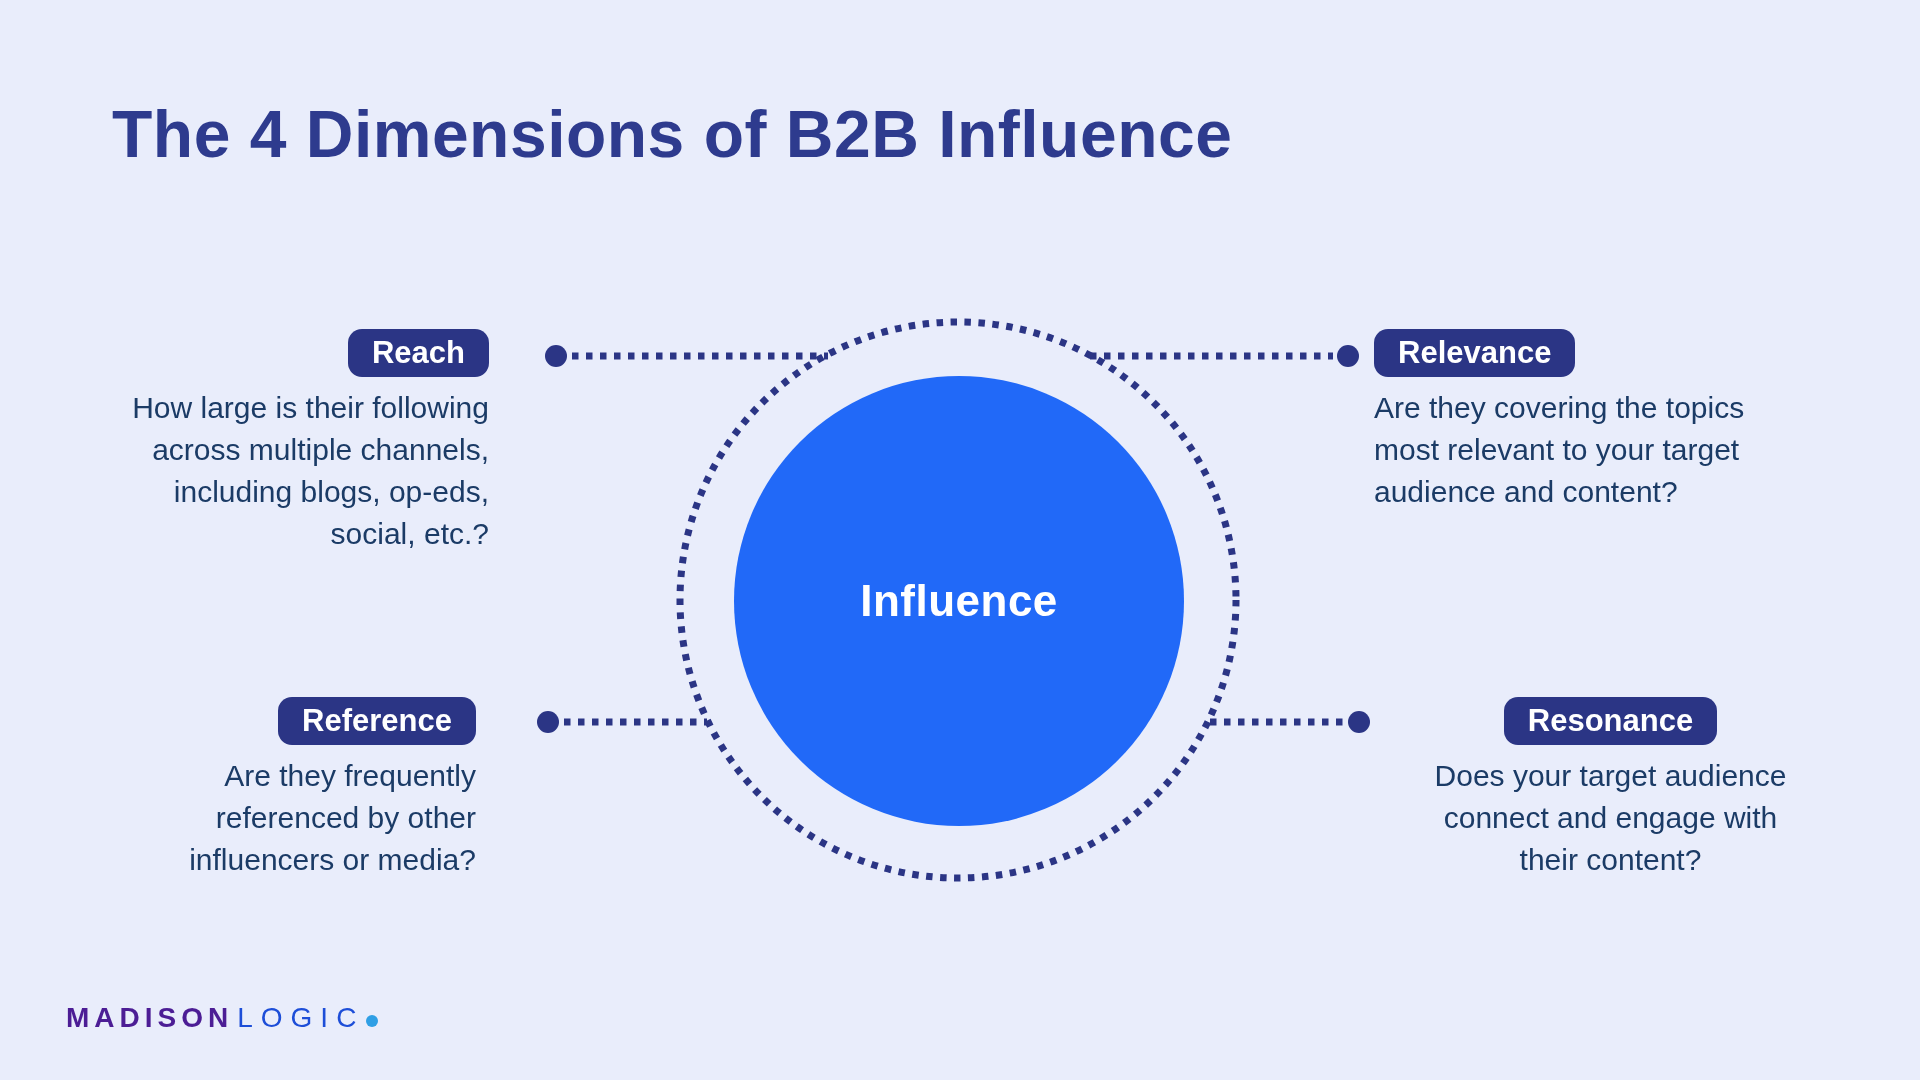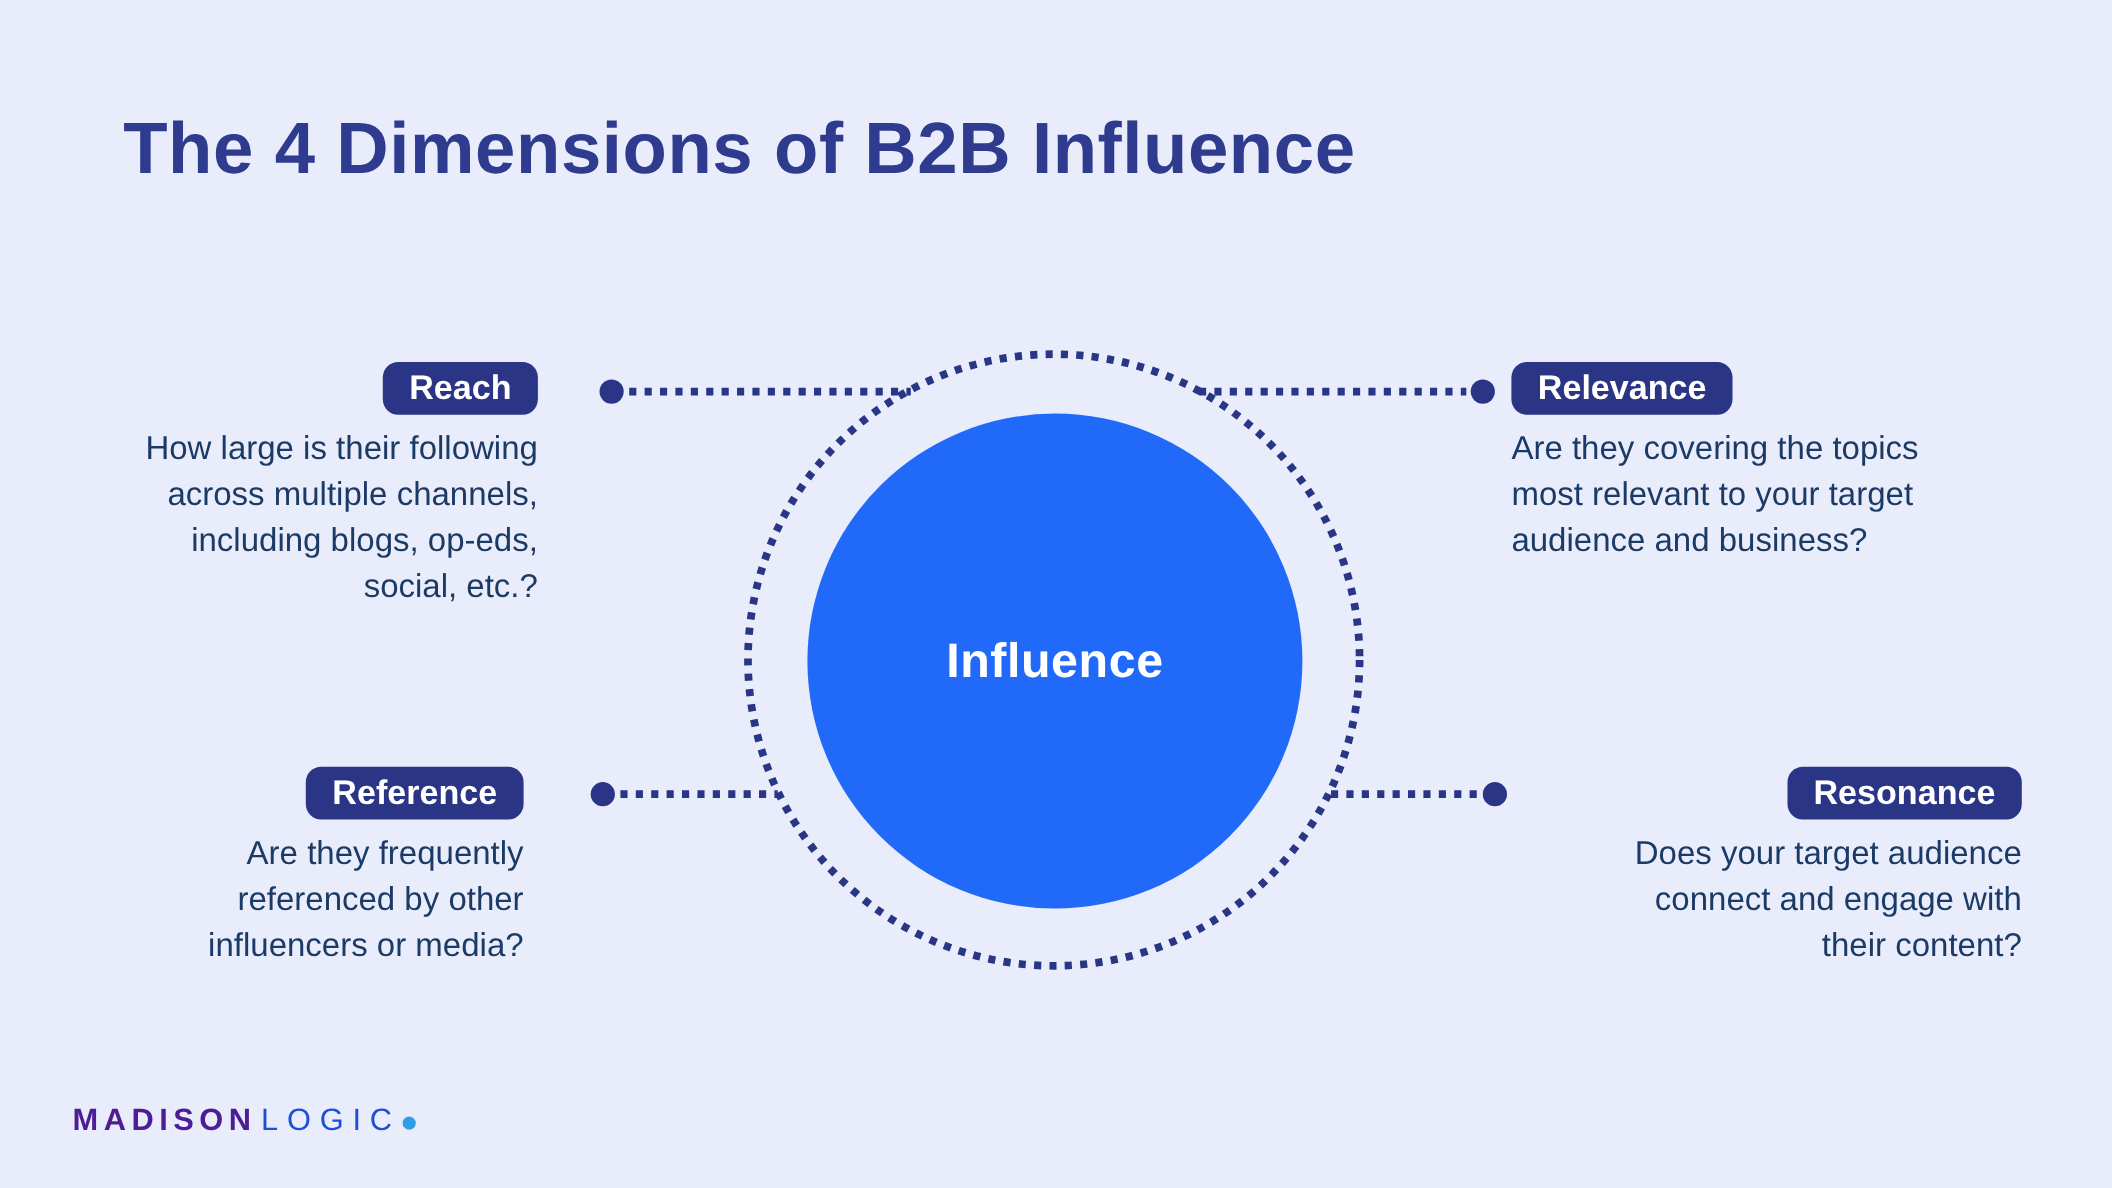--- a/index.html
+++ b/index.html
@@ -69,21 +69,21 @@
   .dim .desc {
     margin-top: 10px;
     font-size: 30px;
     line-height: 42px;
     color: #1b3b66;
     white-space: pre-line;
   }
   .dim-reach     { top: 329px; right: 1383px; width: 470px; text-align: right; }
   .dim-relevance { top: 329px; left: 1374px;  width: 475px; text-align: left; }
   .dim-reference { top: 697px; right: 1396px; width: 440px; text-align: right; }
-  .dim-resonance { top: 697px; left: 1383px;  width: 455px; text-align: right; }
+  .dim-resonance { top: 697px; left: 1383px;  width: 455px; text-align: center; }
   .logo {
     position: absolute;
     left: 66px;
     top: 1002px;
     white-space: nowrap;
   }
   .logo-bold {
     font-size: 28px;
     font-weight: bold;
     letter-spacing: 5px;
@@ -138,21 +138,21 @@
     <div class="desc">How large is their following
 across multiple channels,
 including blogs, op-eds,
 social, etc.?</div>
   </div>
 
   <div class="dim dim-relevance">
     <div class="badge">Relevance</div>
     <div class="desc">Are they covering the topics
 most relevant to your target
-audience and business?</div>
+audience and content?</div>
   </div>
 
   <div class="dim dim-reference">
     <div class="badge">Reference</div>
     <div class="desc">Are they frequently
 referenced by other
 influencers or media?</div>
   </div>
 
   <div class="dim dim-resonance">

